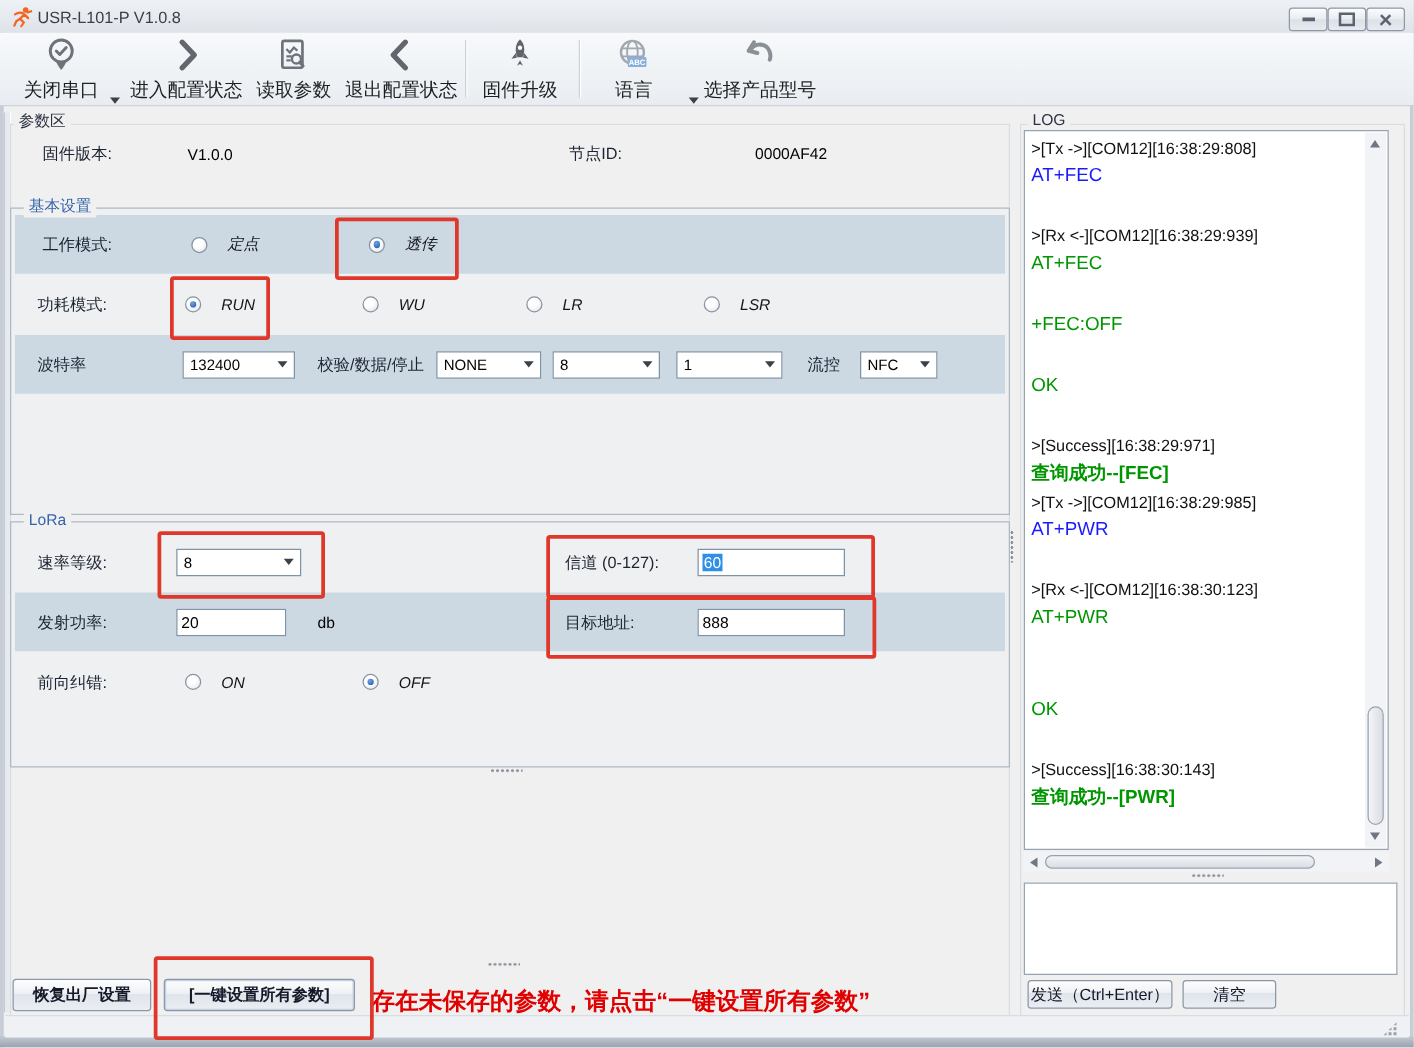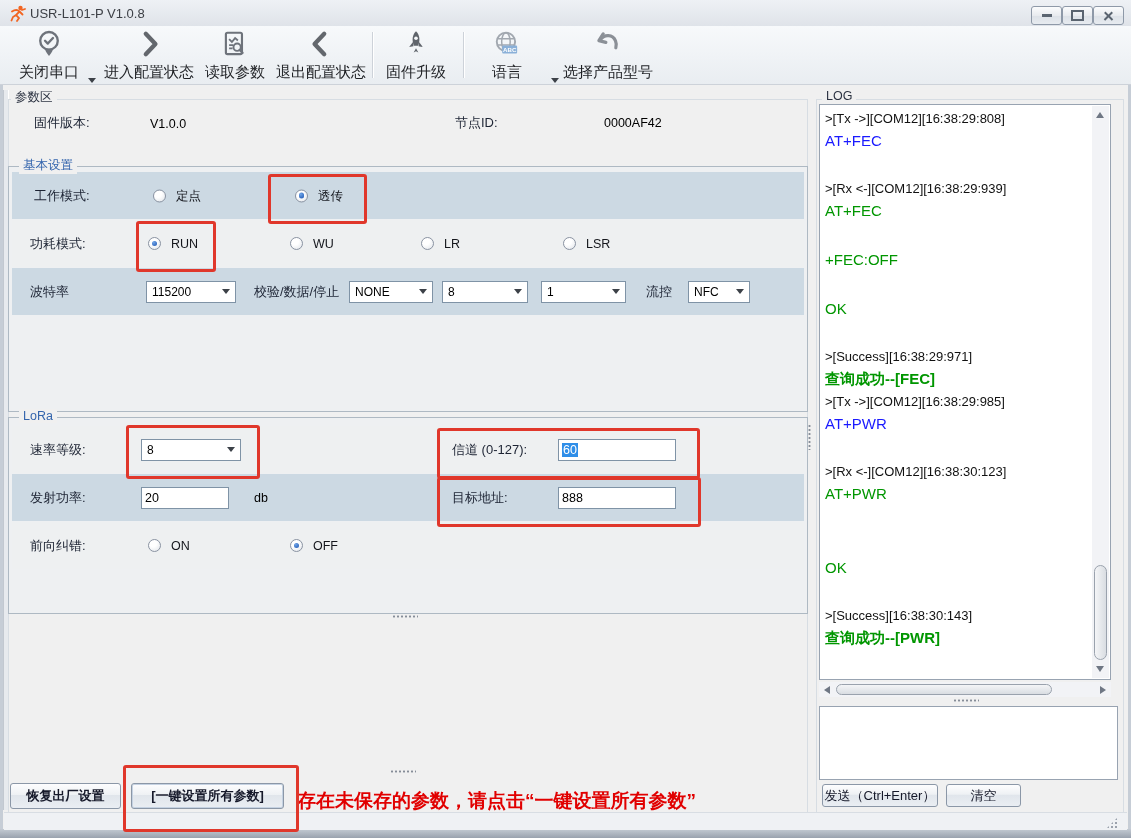--- a/index.html
+++ b/index.html
@@ -35,21 +35,21 @@
   .fieldset{position:absolute;border:1px solid #aeb9c3;background:#eef0f2;}
   .caption-blue{position:absolute;font-size:12.5px;color:#3465ad;background:#f0f0f0;padding:0 4px;z-index:3;}
   .frow{position:absolute;left:3px;width:792px;height:47px;}
   .row-blue{background:#ccd9e3;}
   .row-light{background:#eef0f1;}
   .fitem{position:absolute;top:50%;transform:translateY(-50%);}
   .flabel{font-size:13px;color:#1c2333;white-space:nowrap;}
   .fvalue{font-size:12.5px;color:#000;}
 
   
-  .radio-opt{display:flex;align-items:center;gap:10px;}
+  .radio-opt{display:flex;align-items:center;gap:16px;font-style:italic;}
   .radio{width:13px;height:13px;border-radius:50%;border:1px solid #8a93a2;
     background:radial-gradient(circle at 35% 30%,#ffffff 35%,#dfe3e8);box-sizing:border-box;position:relative;flex:0 0 auto;}
   .radio.checked::after{content:"";position:absolute;left:2.8px;top:2.8px;width:5.5px;height:5.5px;border-radius:50%;
     background:radial-gradient(circle at 35% 30%,#6ea4e8,#1d54b0);}
   .radio-label{font-size:12.5px;color:#14161c;}
 
   
   .select{height:22px;background:#fff;border:1px solid #7f93a6;box-sizing:border-box;
     display:flex;align-items:center;justify-content:space-between;padding:0 5px;font-size:12px;color:#000;}
   .sel-arrow{width:0;height:0;border-left:4px solid transparent;border-right:4px solid transparent;border-top:5px solid #3c4148;}
@@ -255,21 +255,21 @@
       <span class="radio-label">LR</span>
     </span>
     <span class="fitem radio-opt" style="left:551px;">
       <span class="radio"></span>
       <span class="radio-label">LSR</span>
     </span>
   </div>
   <div class="frow row-blue" style="top:101px;">
     <span class="fitem flabel" style="left:18px;">波特率</span>
     <div class="fitem select" style="left:134px;width:90px;">
-      <span>115200</span>
+      <span>132400</span>
       <span class="sel-arrow"></span>
     </div>
     <span class="fitem flabel" style="left:242px;">校验/数据/停止</span>
     <div class="fitem select" style="left:337px;width:84px;">
       <span>NONE</span>
       <span class="sel-arrow"></span>
     </div>
     <div class="fitem select" style="left:430px;width:86px;">
       <span>8</span>
       <span class="sel-arrow"></span>

